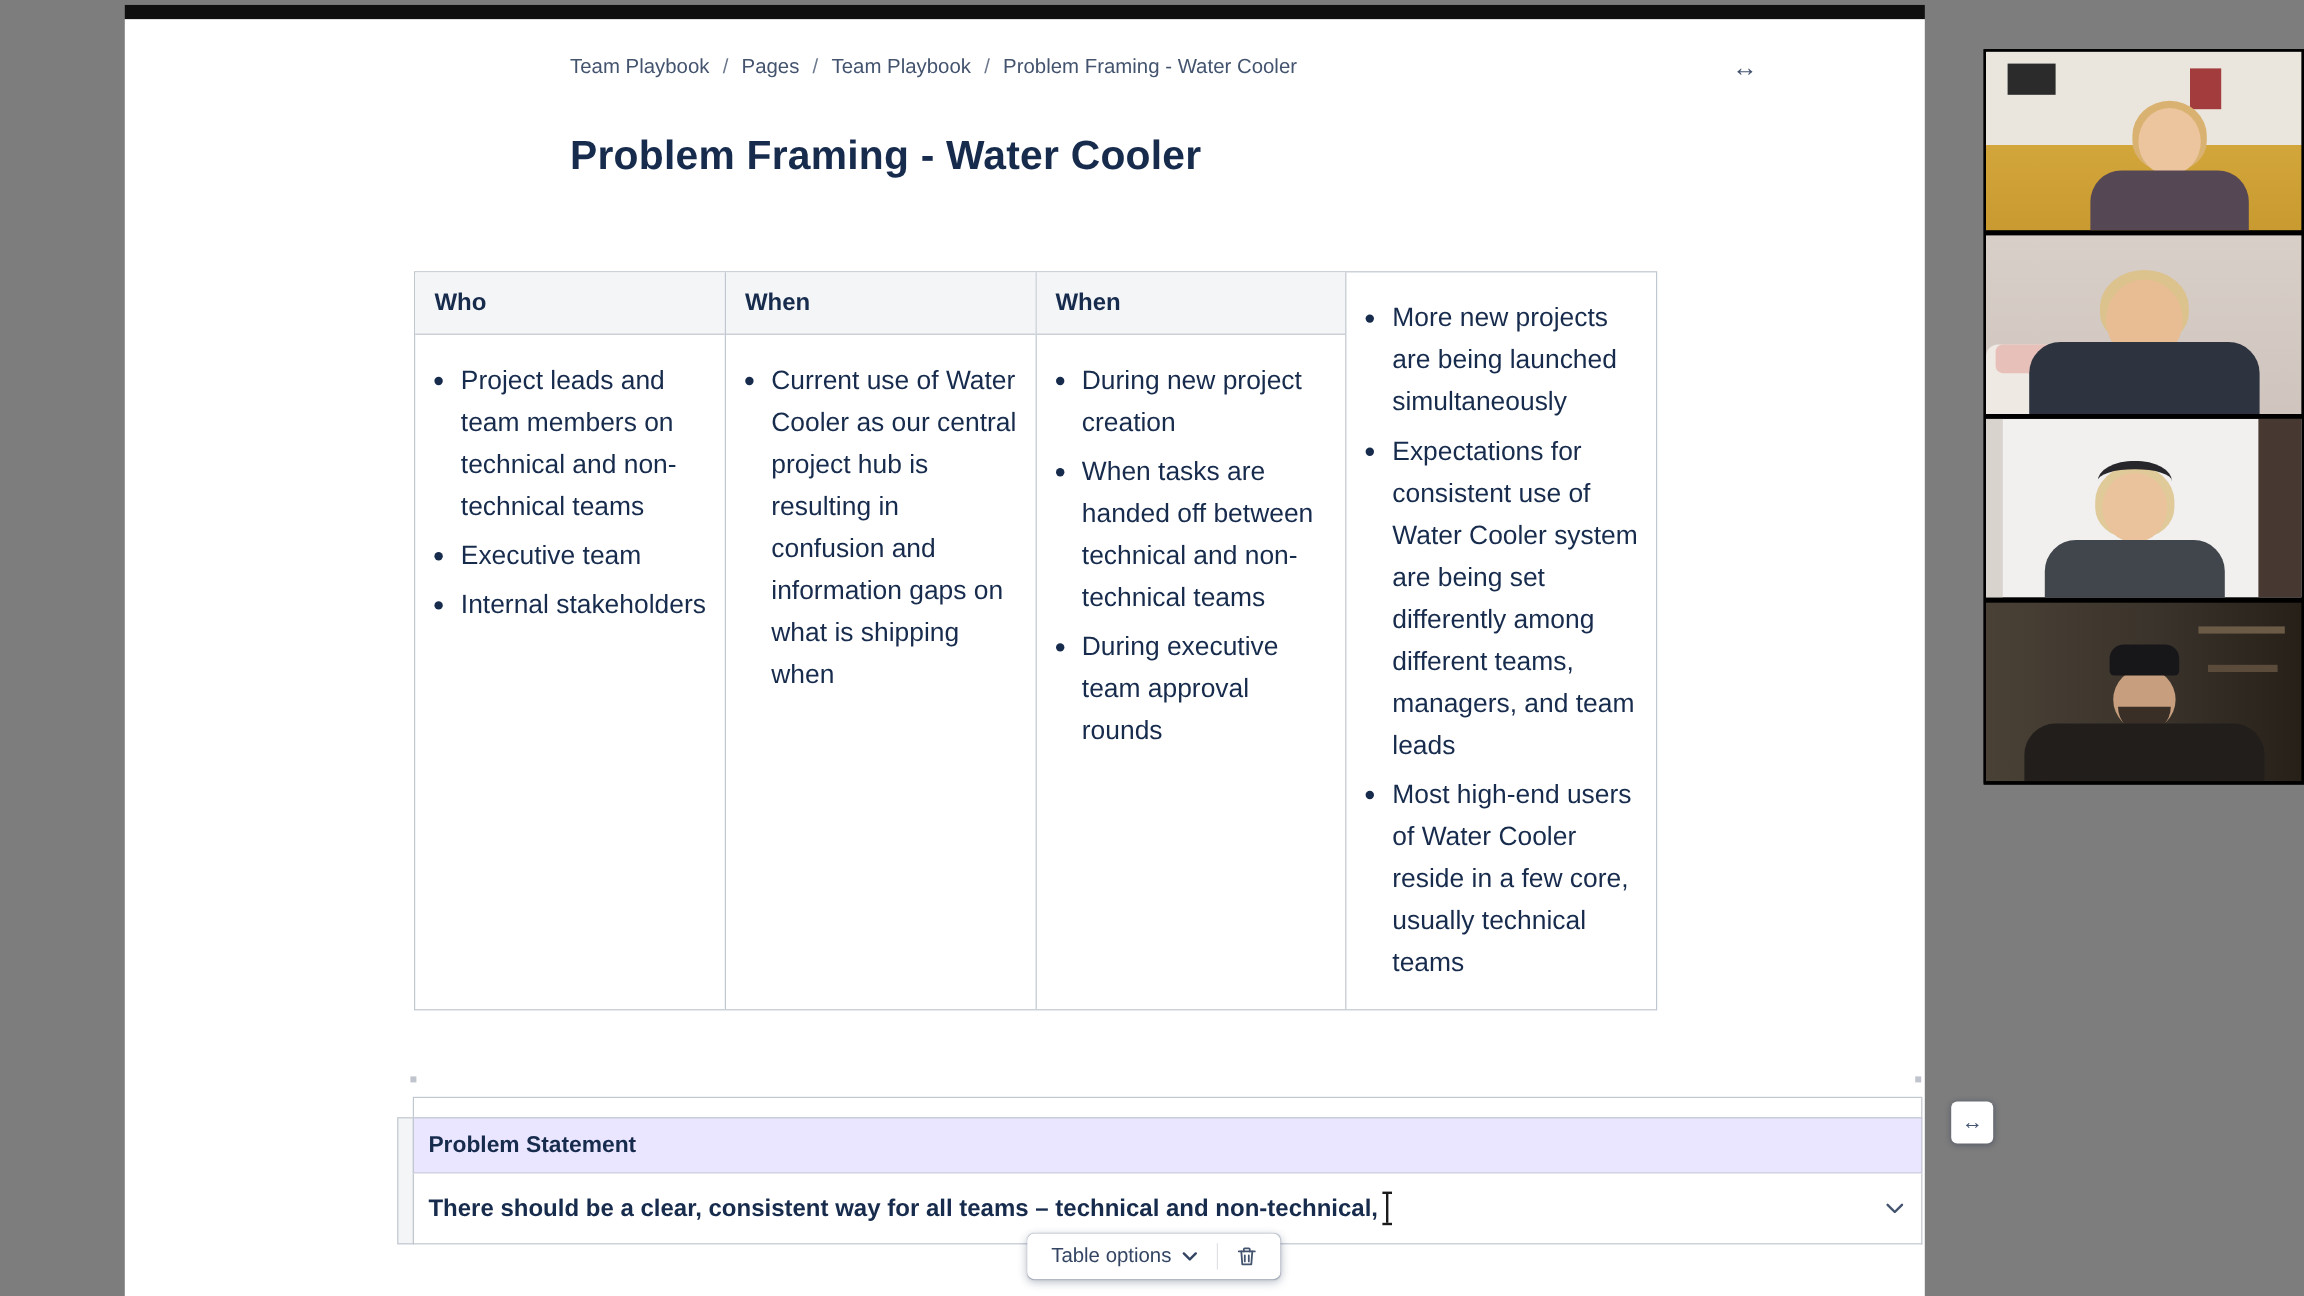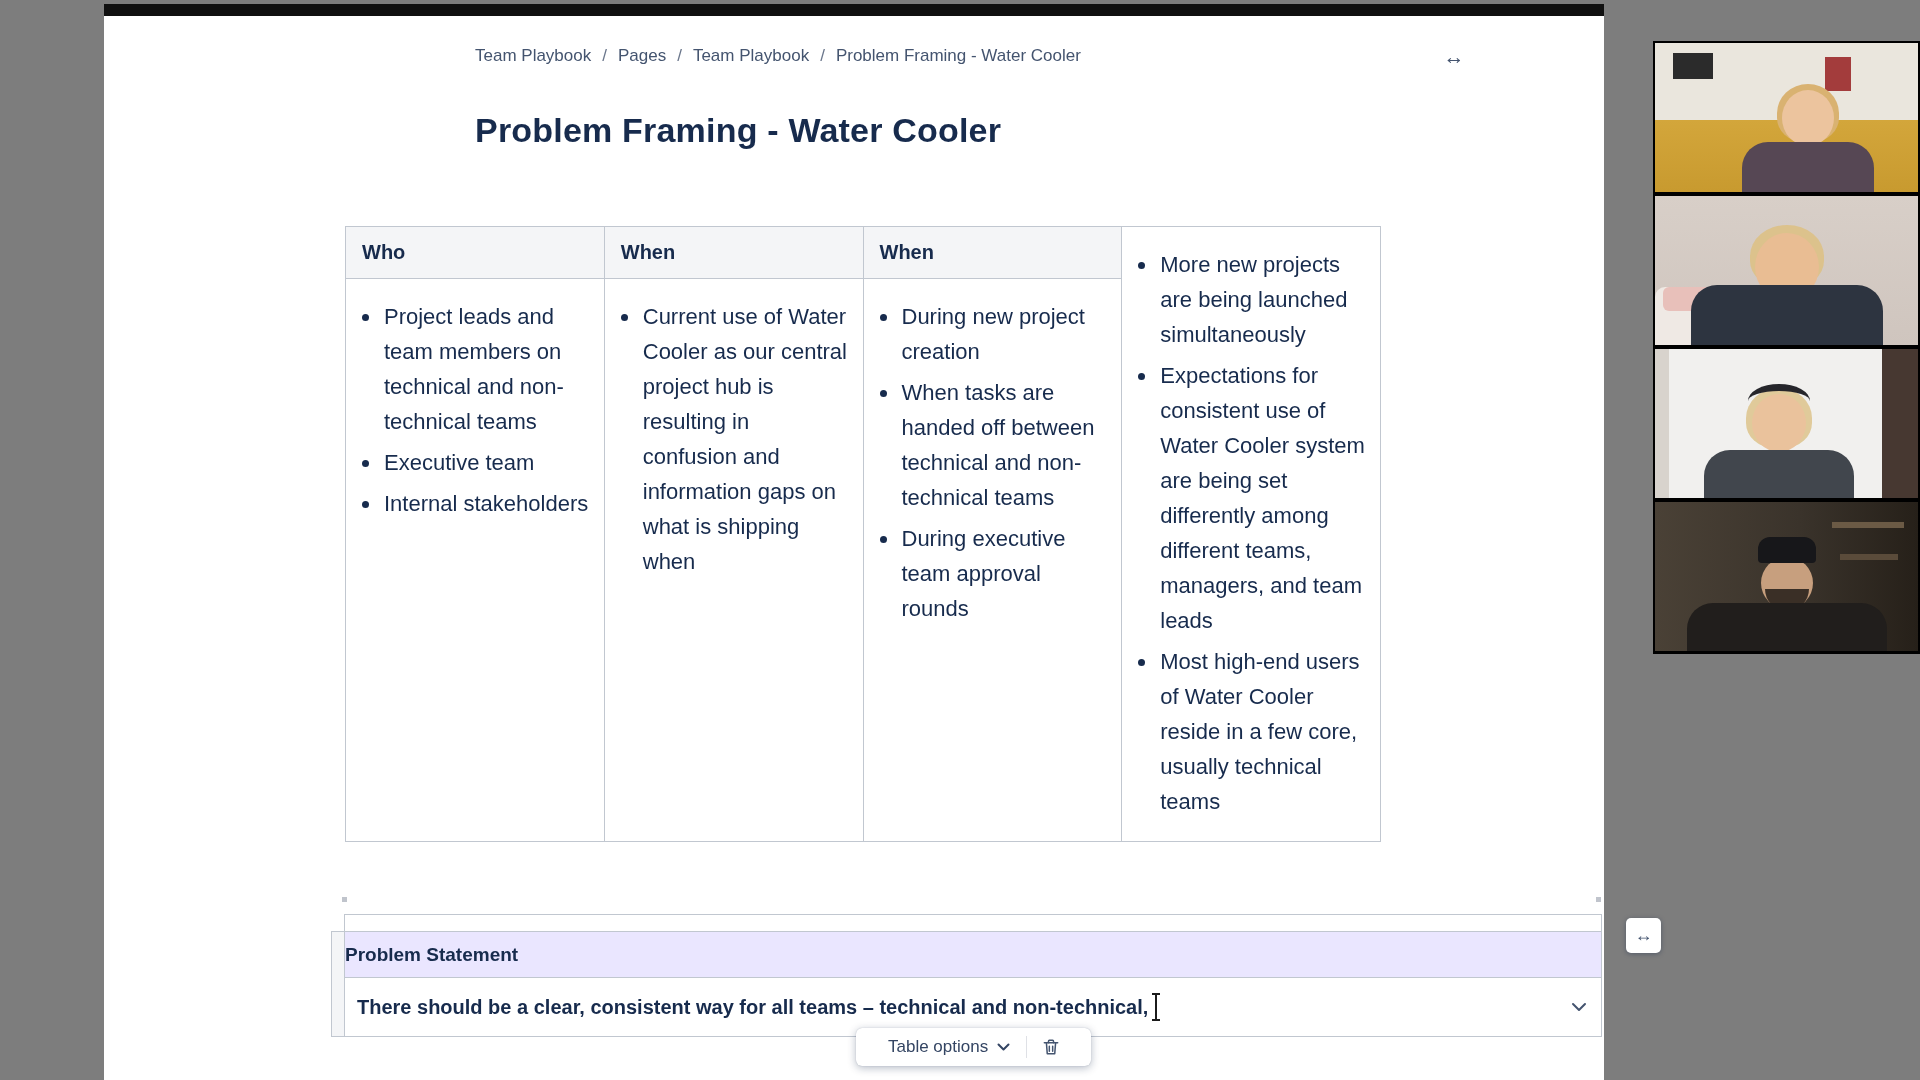--- a/index.html
+++ b/index.html
@@ -28,33 +28,33 @@
   .wcol-body { padding:14px 14px 16px 0; min-height:552px; }
   ul.bullets { list-style:disc; padding-left:36px; margin-top:6px; color:#172B4D; }
   ul.bullets li { font-size:22px; line-height:35px; color:#172B4D; margin-bottom:6px; padding-left:2px; }
 
   
   .ps-handle { position:absolute; width:5px; height:5px; background:#C0C4CC; }
   .ps-handle.h-left  { left:238px;  top:881px; }
   .ps-handle.h-right { left:1492px; top:881px; }
   .ps-sizer-row { position:absolute; left:240px; top:898px; width:1258px; height:18px; background:#fff; border:1px solid #C1C7D0; cursor:row-resize; }
   .ps-drag-bar { position:absolute; left:227px; top:915px; width:14px; height:106px; background:#F4F5F7; border:1px solid #C1C7D0; cursor:grab; }
-  .ps-header-row { position:absolute; left:240px; top:915px; width:1258px; height:47px; background:#EAE6FF; border:1px solid #C1C7D0; display:flex; align-items:center; cursor:text; }
+  .ps-header-row { position:absolute; left:240px; top:915px; width:1258px; height:47px; background:#EAE6FF; border:1px solid #C1C7D0; display:flex; align-items:center; padding-left:12px; cursor:text; }
   .ps-header-label { font-size:19px; font-weight:700; color:#172B4D; }
   .ps-body-row { position:absolute; left:240px; top:962px; width:1258px; height:59px; background:#fff; border:1px solid #C1C7D0; border-top:none; display:flex; align-items:center; padding-left:12px; cursor:text; }
   .ps-body-text { font-size:20px; color:#172B4D;font-weight:bold; }
   .ibeam { position:relative; width:2px; height:24px; background:#1b1b1b; margin-left:7px; }
   .ibeam::before, .ibeam::after { content:""; position:absolute; left:-3px; width:8px; height:2px; background:#1b1b1b; }
   .ibeam::before { top:-2px; } .ibeam::after { bottom:-2px; }
   .ps-chevron-btn { position:absolute; right:8px; top:15px; width:28px; height:28px; border:none; background:transparent; cursor:pointer; display:flex; align-items:center; justify-content:center; }
 
   .expand-small-btn { position:absolute; left:1626px; top:914px; width:35px; height:35px; background:#fff; border:none; border-radius:5px; box-shadow:0 1px 5px rgba(9,30,66,.35); color:#44546F; font-size:18px; cursor:pointer; font-family:"Liberation Sans",sans-serif; }
 
   
-  .table-toolbar { position:absolute; left:752px; top:1012px; height:38px; background:#fff; border-radius:6px; box-shadow:0 2px 8px rgba(9,30,66,.3), 0 0 1px rgba(9,30,66,.3); display:flex; align-items:center; padding:0 24px; }
+  .table-toolbar { position:absolute; left:752px; top:1012px; height:38px; background:#fff; border-radius:6px; box-shadow:0 2px 8px rgba(9,30,66,.3), 0 0 1px rgba(9,30,66,.3); display:flex; align-items:center; padding:0 12px; }
   .table-options-btn { display:flex; align-items:center; gap:9px; border:none; background:transparent; font-size:17px; color:#344563; font-family:"Liberation Sans",sans-serif; cursor:pointer; padding:6px 8px; }
   .toolbar-divider { width:1px; height:22px; background:#DFE1E6; margin:0 8px; }
   .trash-btn { border:none; background:transparent; cursor:pointer; display:flex; align-items:center; justify-content:center; width:32px; height:30px; }
 
   
   .video-panel { position:absolute; left:1653px; top:37px; width:267px; height:613px; background:#000; }
   .vtile { position:relative; width:267px; height:153px; border:2px solid #000; overflow:hidden; cursor:pointer; }
   .backdrop { position:absolute; inset:0; }
   .t1 .backdrop { background:linear-gradient(180deg,#eae6dd 0%, #eae6dd 52%, #d3a63b 52%, #c89a2f 100%); }
   .t1 .prop-a { position:absolute; left:18px; top:10px; width:40px; height:26px; background:#2b2b2b; }

